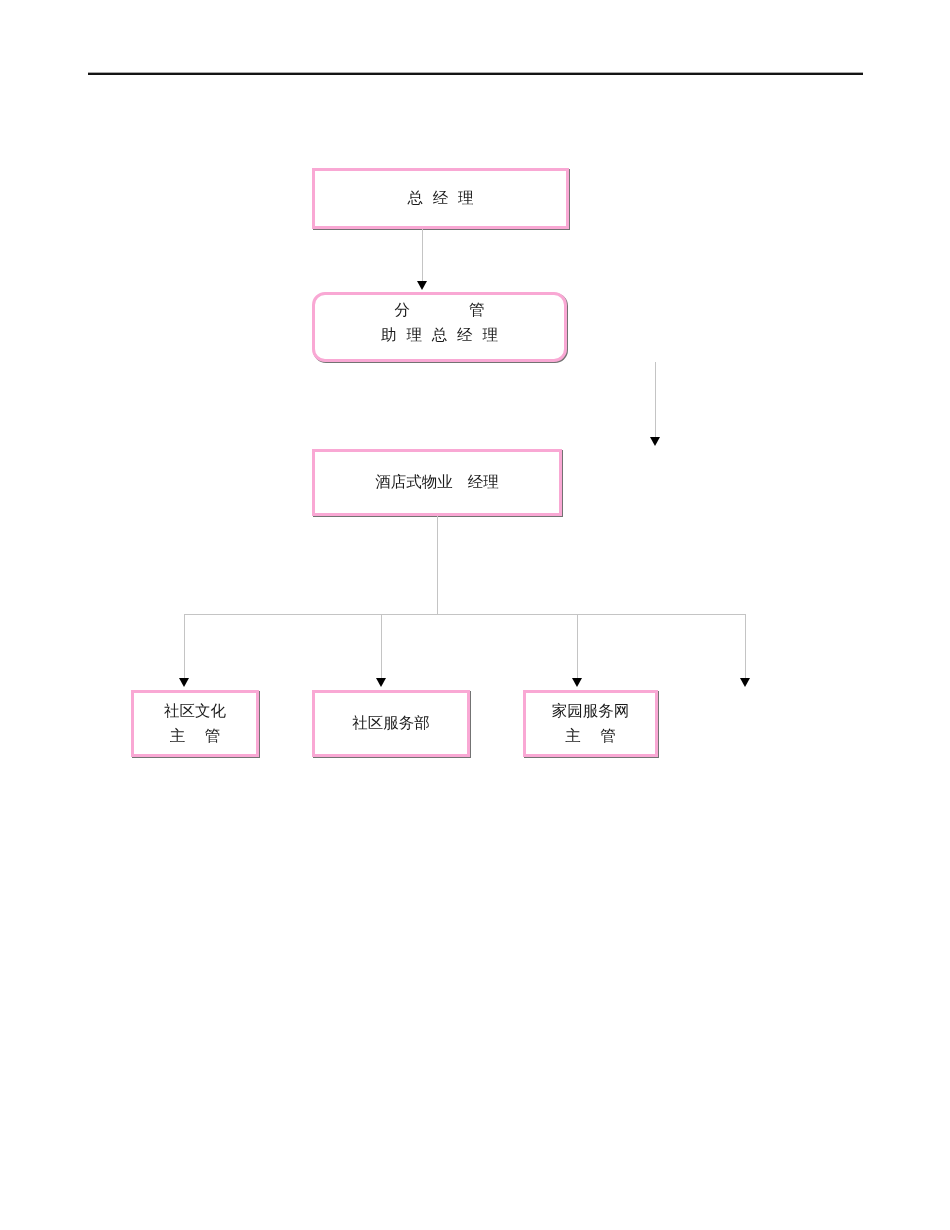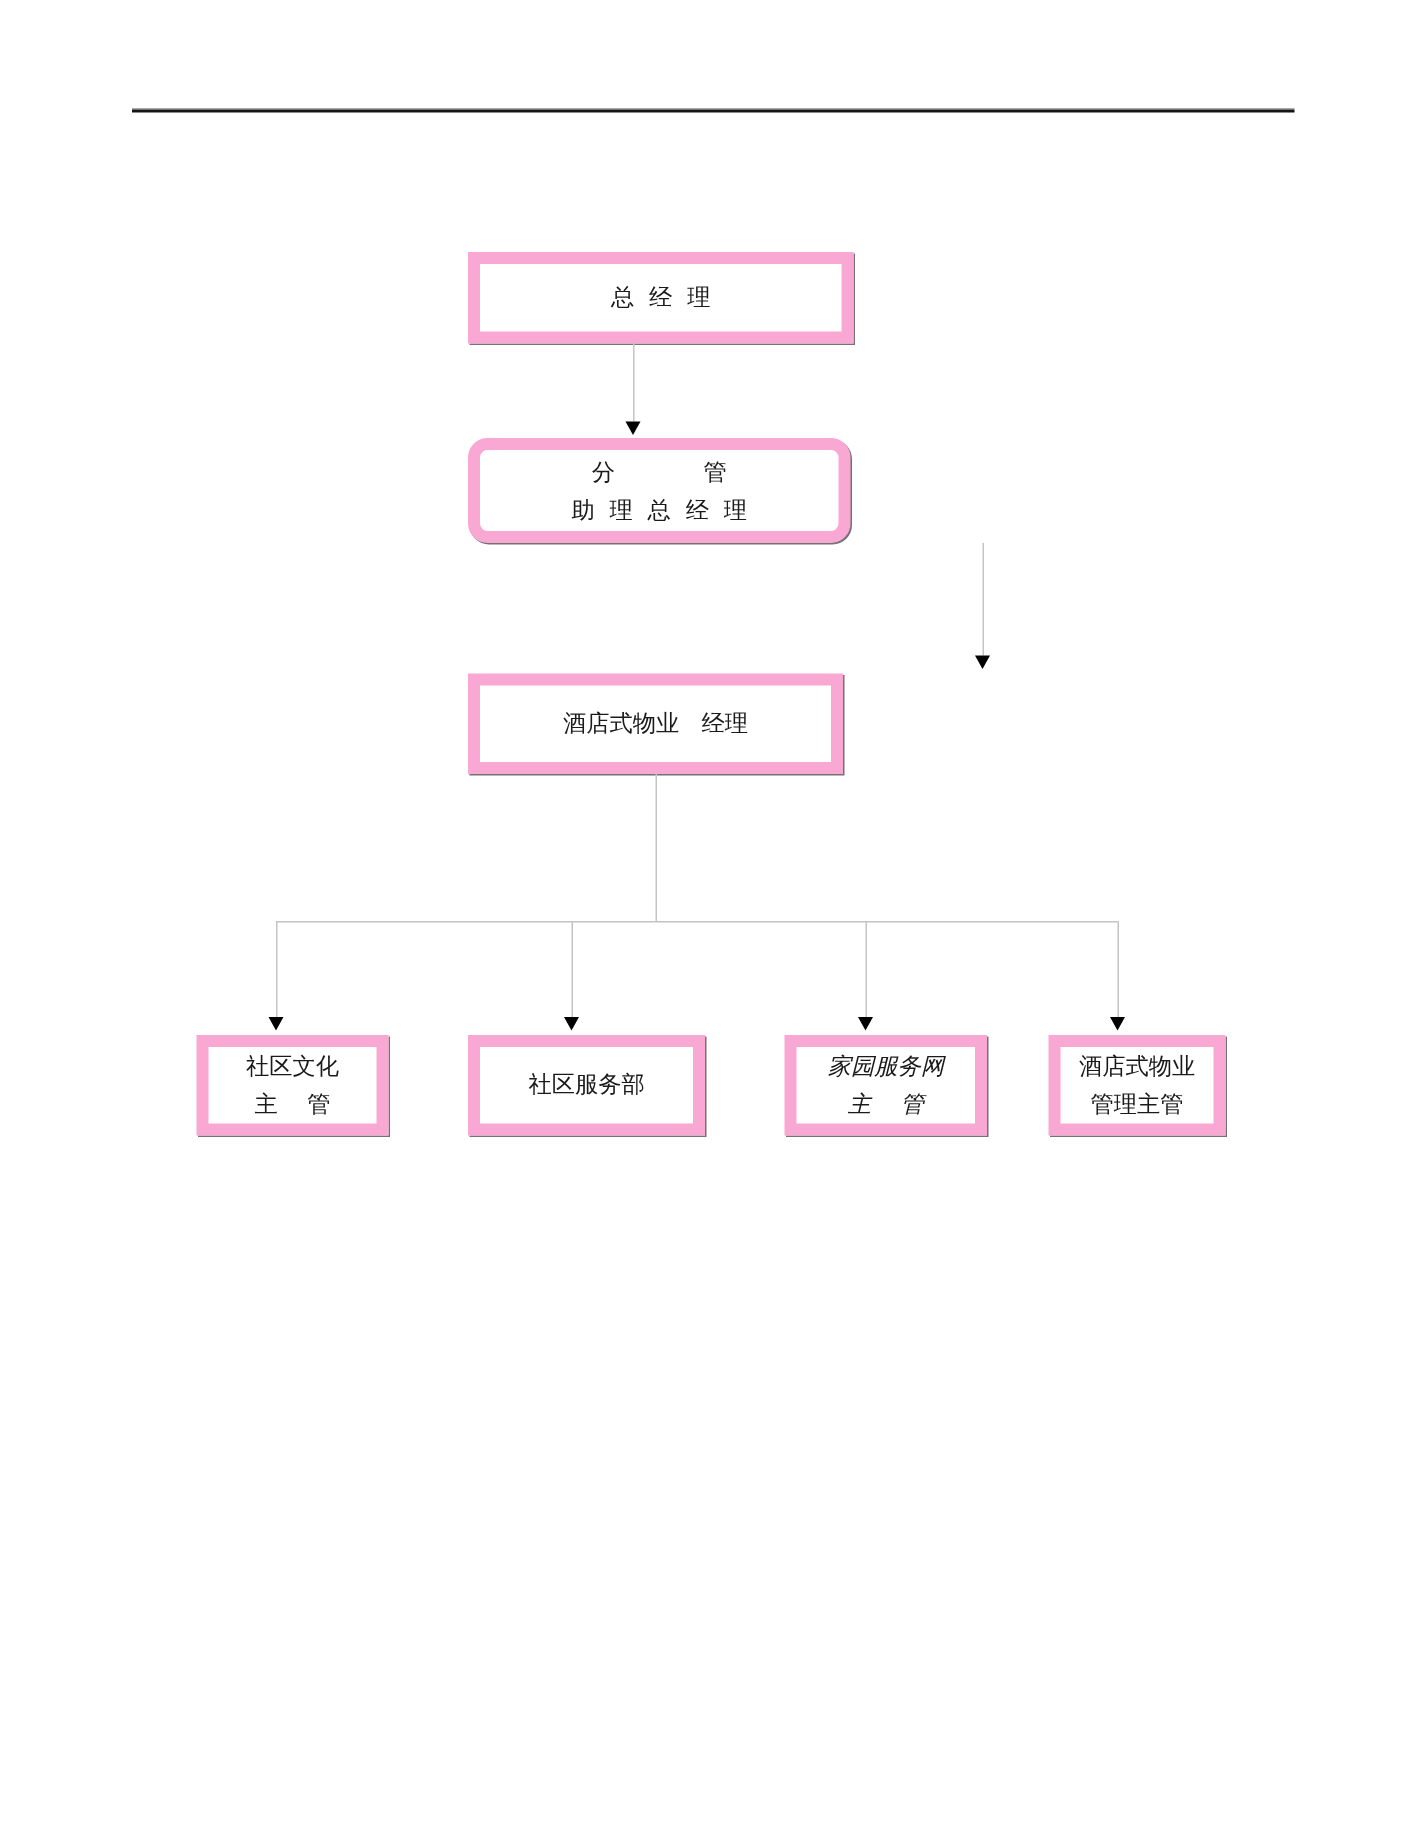--- a/index.html
+++ b/index.html
@@ -18,38 +18,38 @@
     left: 88px;
     top: 72px;
     width: 775px;
     height: 3px;
     border-top: 1px solid #a9a9a9;
     border-bottom: 2px solid #141414;
   }
   .node {
     position: absolute;
     background: #ffffff;
-    border: 8px solid #f9a8d4;
+    border: 3px solid #f9a8d4;
     box-shadow: 1px 1px 0 #737373;
     display: flex;
     flex-direction: column;
     align-items: center;
     justify-content: center;
     font-size: 15.5px;
     line-height: 25px;
     white-space: pre;
     text-align: center;
   }
   .node.top-align { justify-content: flex-start; padding-top: 3px; border-radius: 13px; }
   .node-gm      { left: 312px; top: 168px; width: 257px; height: 61px; }
   .node-agm     { left: 312px; top: 292px; width: 255px; height: 70px; }
   .node-dept    { left: 312px; top: 449px; width: 250px; height: 67px; }
   .node-culture { left: 131px; top: 690px; width: 128px; height: 67px; }
   .node-club    { left: 312px; top: 690px; width: 158px; height: 67px; }
-  .node-homenet { left: 523px; top: 690px; width: 135px; height: 67px; font-style: italic; }
+  .node-homenet { left: 523px; top: 690px; width: 135px; height: 67px; }
   .node-hotel   { left: 699px; top: 690px; width: 118px; height: 67px; }
 
   .vline {
     position: absolute;
     width: 1px;
     background: #c4c4c4;
   }
   .hline {
     position: absolute;
     height: 1px;
@@ -112,18 +112,14 @@
 
   <div class="node node-club">
     <div>社区服务部</div>
   </div>
 
   <div class="node node-homenet">
     <div>家园服务网</div>
     <div>主    管</div>
   </div>
 
-  <div class="node node-hotel">
-    <div>酒店式物业</div>
-    <div>管理主管</div>
-  </div>
 
 </div>
 
 </body></html>

